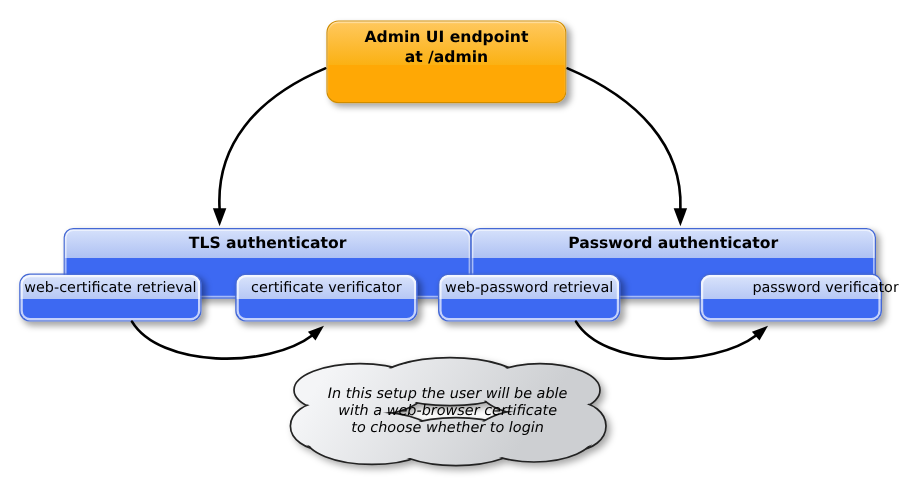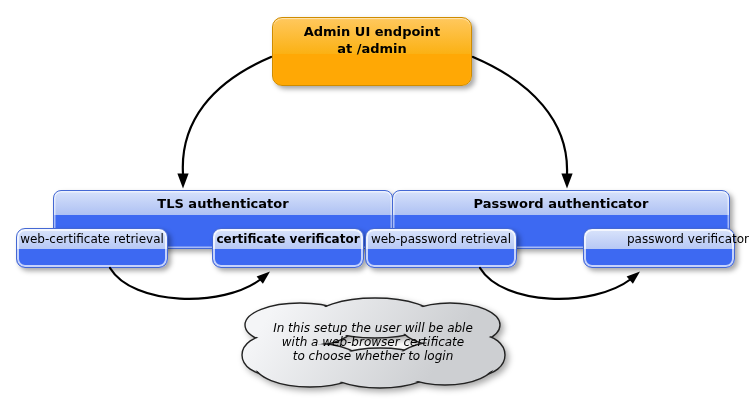--- a/index.html
+++ b/index.html
@@ -90,21 +90,21 @@
 
   <div class="endpoint">
     <div>Admin UI endpoint</div>
     <div>at /admin</div>
   </div>
 
   <div class="comp" style="left:22px;margin-left:31px;">
     <div class="comp-title">TLS authenticator</div>
   </div>
   <div class="sub" style="left:16px;">web-certificate retrieval</div>
-  <div class="sub" style="left:212px;font-weight:bold;">certificate verificator</div>
+  <div class="sub" style="left:196px;">certificate verificator</div>
 
   <div class="comp" style="left:392px;width:338px;text-decoration:underline;">
     <div class="comp-title">Password authenticator</div>
   </div>
   <div class="sub" style="left:365px;">web-password retrieval</div>
   <div class="sub" style="left:583px;padding-left:43px;">password verificator</div>
 
   <svg class="edges" viewBox="0 0 749 410">
     <g stroke="#000" stroke-width="2.2" fill="none" stroke-linecap="round">
       <path d="M271,57 C212,82 180,122 183,174"></path>

